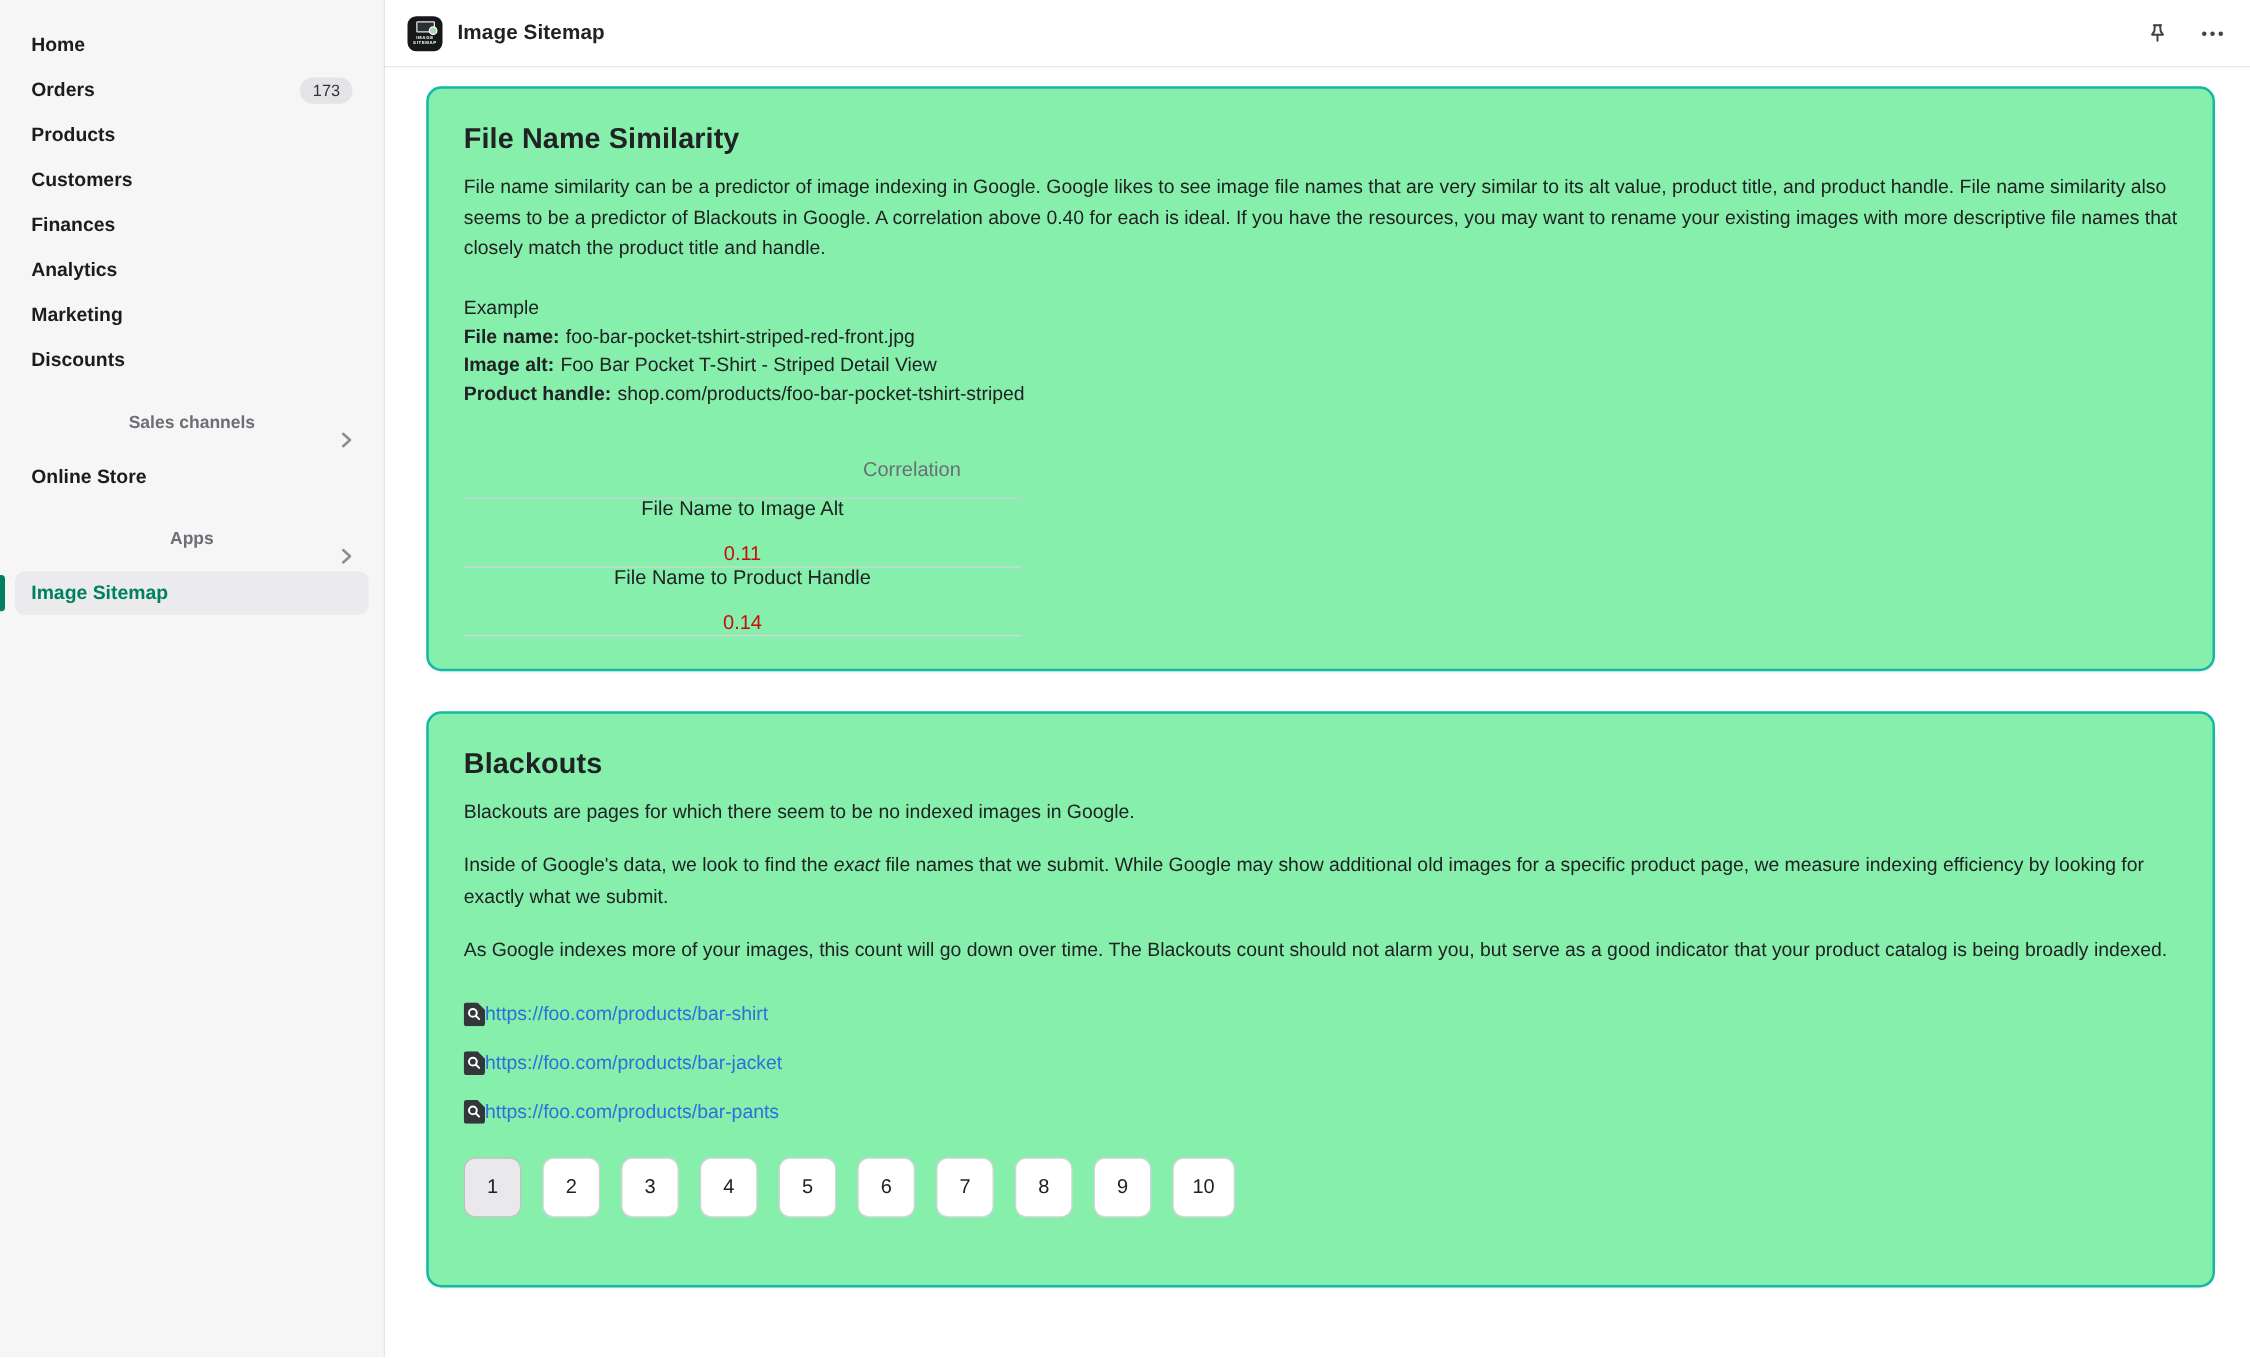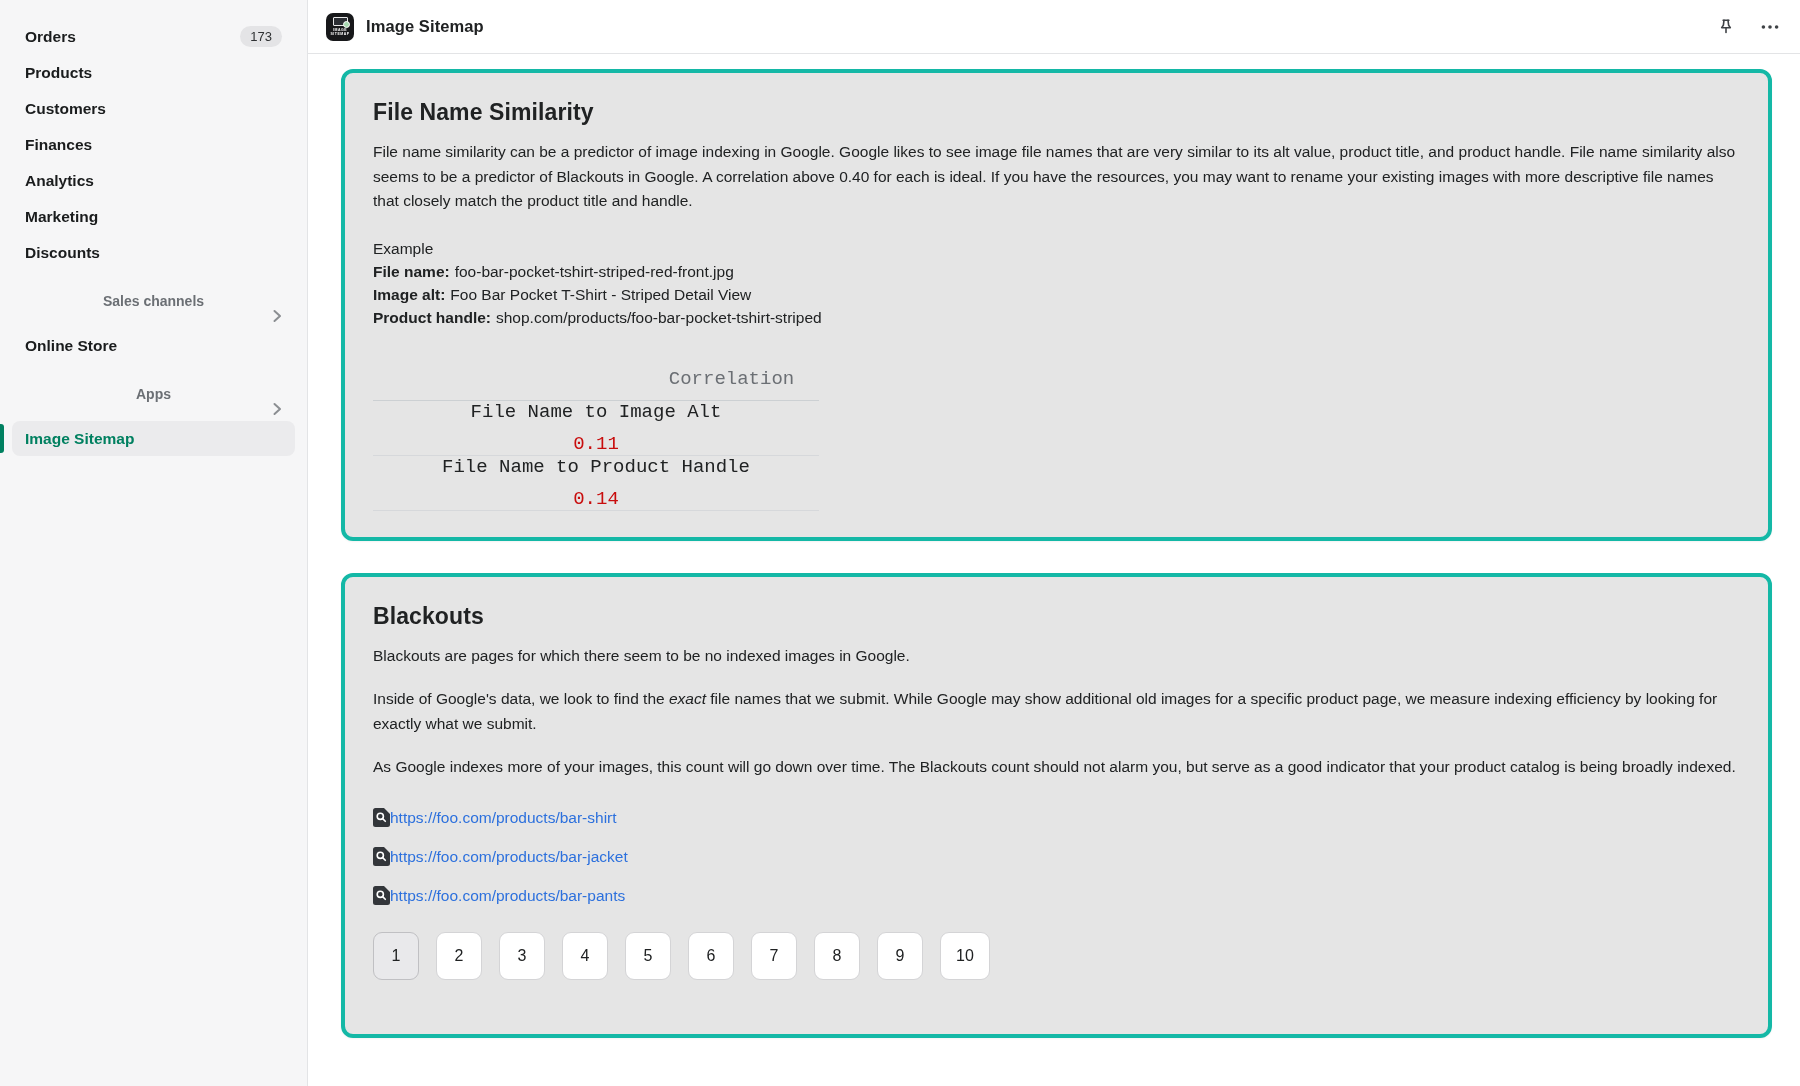--- a/index.html
+++ b/index.html
@@ -78,32 +78,32 @@
   .topbar h1 { font-size:16.5px; font-weight:700; margin:0; letter-spacing:.1px; }
   .topbar-actions { margin-left:auto; display:flex; align-items:center; gap:16px; }
   .icon-btn {
     width:28px; height:28px; display:flex; align-items:center; justify-content:center;
     cursor:pointer; border-radius:6px;
   }
 
   
   .content { flex:1; overflow:auto; padding:15px 28px 0 33px; background:#fff; }
   .card {
-    border:4px solid #14b8a6; border-radius:12px;
-    background:#e5e5e5;
+    border:2px solid #14b8a6; border-radius:12px;
+    background:#86efac;
     box-shadow:0 1px 2px rgba(22,23,24,.05);
     padding:26px 28px;
   }
   .card h2 { margin:0 0 14px; font-size:23px; font-weight:700; letter-spacing:.1px; }
   .card p { margin:0 0 19px; font-size:15.5px; line-height:24.5px; color:#202223; max-width:1390px; }
 
   .example { font-size:15.5px; line-height:23px; margin-top:23px; }
   .example strong { font-weight:700; margin-right:5px; }
 
-  .corr-table { width:446px; margin-top:30px; font-size:19px;font-family:Liberation Mono, monospace; }
+  .corr-table { width:446px; margin-top:30px; font-size:16px; }
   .corr-head {
     display:flex; align-items:center; height:42px;
     border-bottom:1px solid #ccd0d3; color:#6b6f74;
   }
   .corr-row {
     display:flex; align-items:center; height:55px;
     border-bottom:1px solid #d6d8db;
     flex-direction:column;
   }
   .cell-label { flex:1; }
@@ -126,20 +126,23 @@
   }
   .page-btn.active { background:#e9e9eb; border-color:#c0c0c3; }
 </style>
 </head>
 <body>
 
 <div class="app">
 
   <aside class="sidebar">
     <nav>
+      <div class="nav-item">
+        <span>Home</span>
+      </div>
       <div class="nav-item">
         <span>Orders</span>
         <span class="badge">173</span>
       </div>
       <div class="nav-item">
         <span>Products</span>
       </div>
       <div class="nav-item">
         <span>Customers</span>
       </div>

